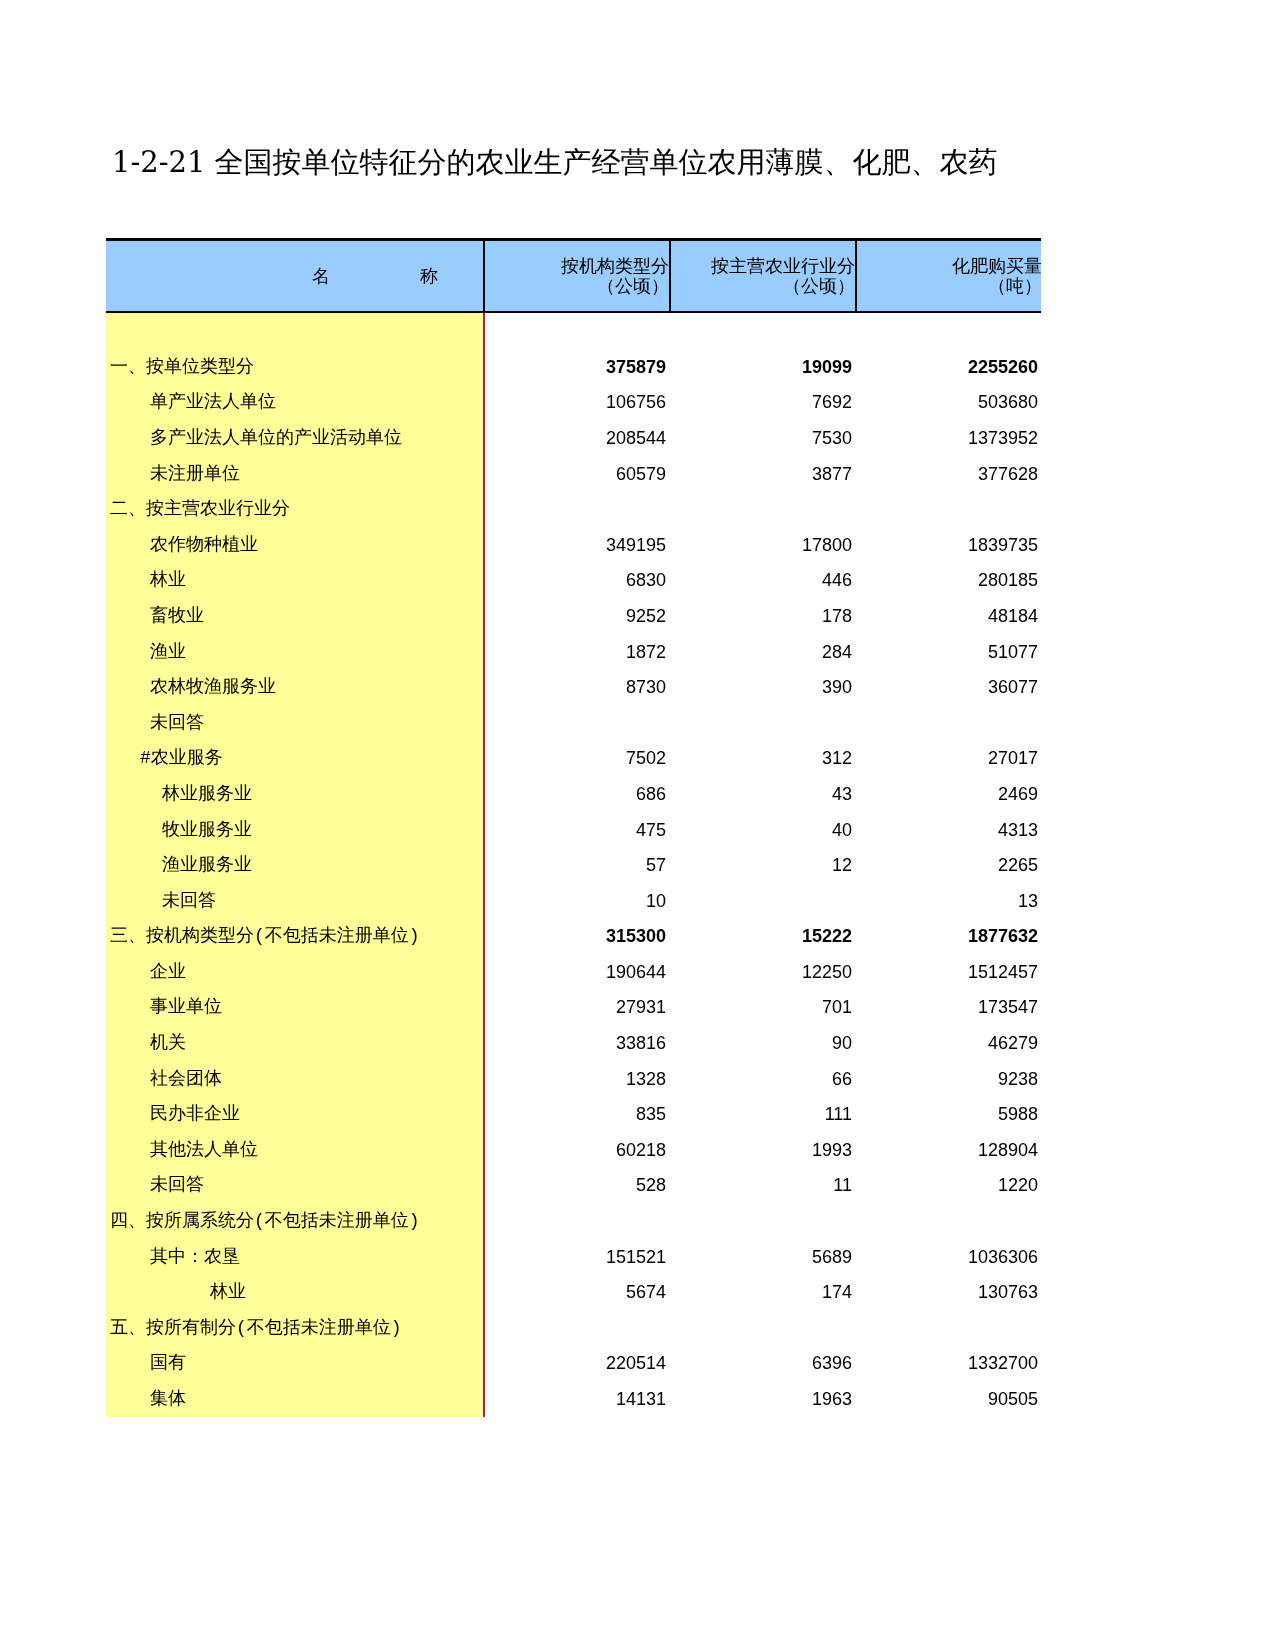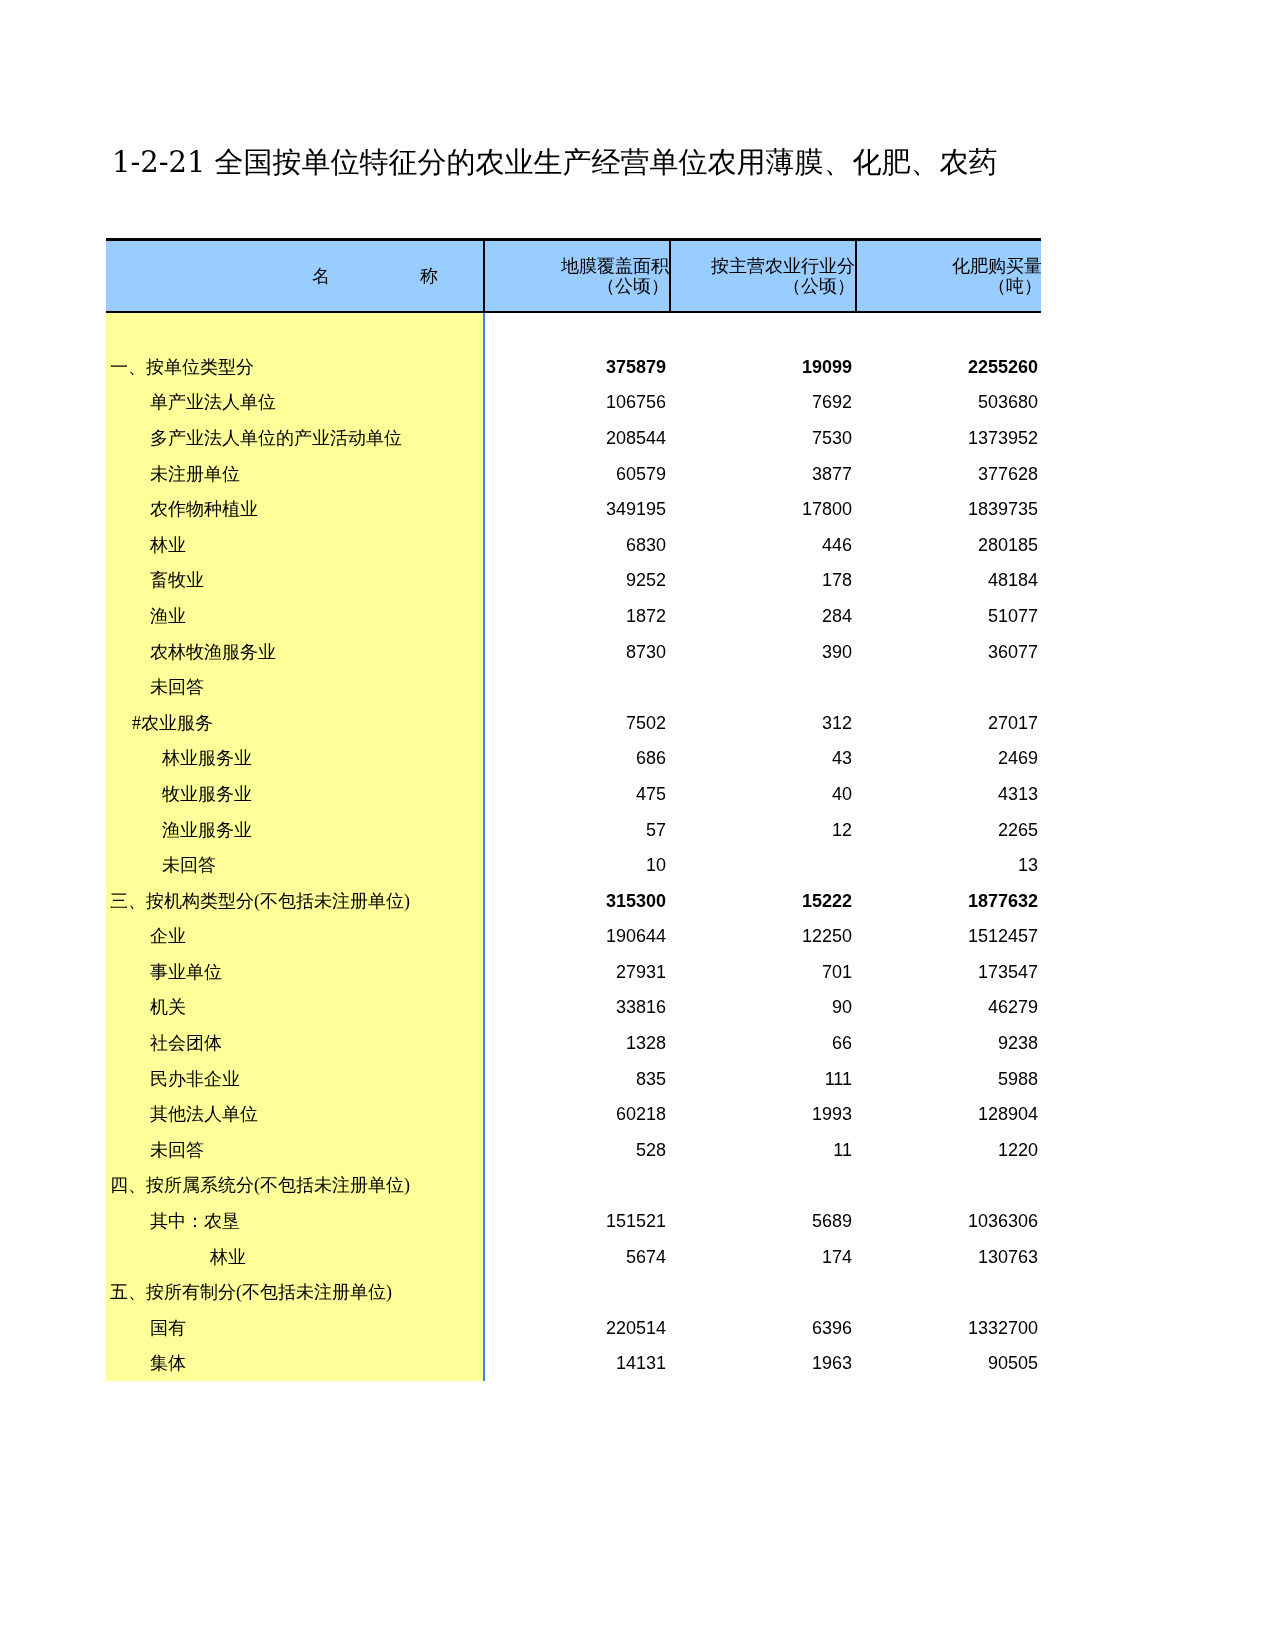--- a/index.html
+++ b/index.html
@@ -6,48 +6,48 @@
   body { width: 1275px; height: 1650px; position: relative; overflow: hidden; font-family: "Liberation Sans", sans-serif; color: #000; }
   .title { position: absolute; left: 112px; top: 140px; width: 935px; height: 44px; overflow: hidden; white-space: nowrap; font-family: "DejaVu Serif", "Liberation Serif", serif; font-size: 29px; line-height: 44px; }
   .table-wrap { position: absolute; left: 106px; top: 238px; width: 935px; overflow: hidden; }
   table { border-collapse: collapse; table-layout: fixed; width: 935px; }
   col.c-name { width: 378px; }
   col.c-num { width: 186px; }
   thead th { background: #99ccff; height: 70px; padding: 0; font-weight: normal; font-family: "DejaVu Serif", "Liberation Serif", serif; font-size: 18px; line-height: 20px; text-align: right; vertical-align: middle; border-top: 3px solid #000; border-bottom: 2px solid #000; border-left: 2px solid #000; }
   thead th:first-child { border-left: none; }
   .hdr-name span { display: inline-block; margin: 0 45px; }
   tbody td { height: 35.6px; padding: 0; font-size: 18px; line-height: 20px; vertical-align: middle; }
-  tbody td.name { background: #ffff99; font-family: Liberation Serif, serif; border-right: 2px solid #3b82f6; white-space: nowrap; overflow: hidden; }
+  tbody td.name { background: #ffff99; font-family: Liberation Mono, monospace; border-right: 2px solid #be185d; white-space: nowrap; overflow: hidden; }
   tbody td.num { text-align: right; padding-right: 4px; }
   tr.spacer td { height: 36px; }
   tr.bold td.num { font-weight: bold; padding-left: 35px; }
   .ind0 { padding-left: 4px; }
   .ind1 { padding-left: 44px; }
-  .ind-hash { padding-left: 26px; }
+  .ind-hash { padding-left: 34px; }
   .ind2 { padding-left: 56px; }
   .ind3 { padding-left: 104px; }
 </style>
 </head>
 <body>
 
 <div class="title">1-2-21  全国按单位特征分的农业生产经营单位农用薄膜、化肥、农药</div>
 
 <div class="table-wrap">
 <table>
   <colgroup>
         <col class="c-name">
         <col class="c-num">
         <col class="c-num">
         <col class="c-num">
       </colgroup>
   <thead>
     <tr>
       <th class="hdr-name"><span>名</span><span>称</span></th>
       <th>
-            <div>地膜覆盖面积</div>
+            <div>按机构类型分</div>
             <div>（公顷）</div>
           </th>
       <th>
             <div>按主营农业行业分</div>
             <div>（公顷）</div>
           </th>
       <th>
             <div>化肥购买量</div>
             <div>（吨）</div>
           </th>
@@ -78,20 +78,26 @@
           <td class="num">7530</td>
           <td class="num">1373952</td>
         </tr>
     <tr>
           <td class="name ind1">未注册单位</td>
           <td class="num">60579</td>
           <td class="num">3877</td>
           <td class="num">377628</td>
         </tr>
     <tr>
+          <td class="name ind0">二、按主营农业行业分</td>
+          <td class="num"></td>
+          <td class="num"></td>
+          <td class="num"></td>
+        </tr>
+    <tr>
           <td class="name ind1">农作物种植业</td>
           <td class="num">349195</td>
           <td class="num">17800</td>
           <td class="num">1839735</td>
         </tr>
     <tr>
           <td class="name ind1">林业</td>
           <td class="num">6830</td>
           <td class="num">446</td>
           <td class="num">280185</td>

